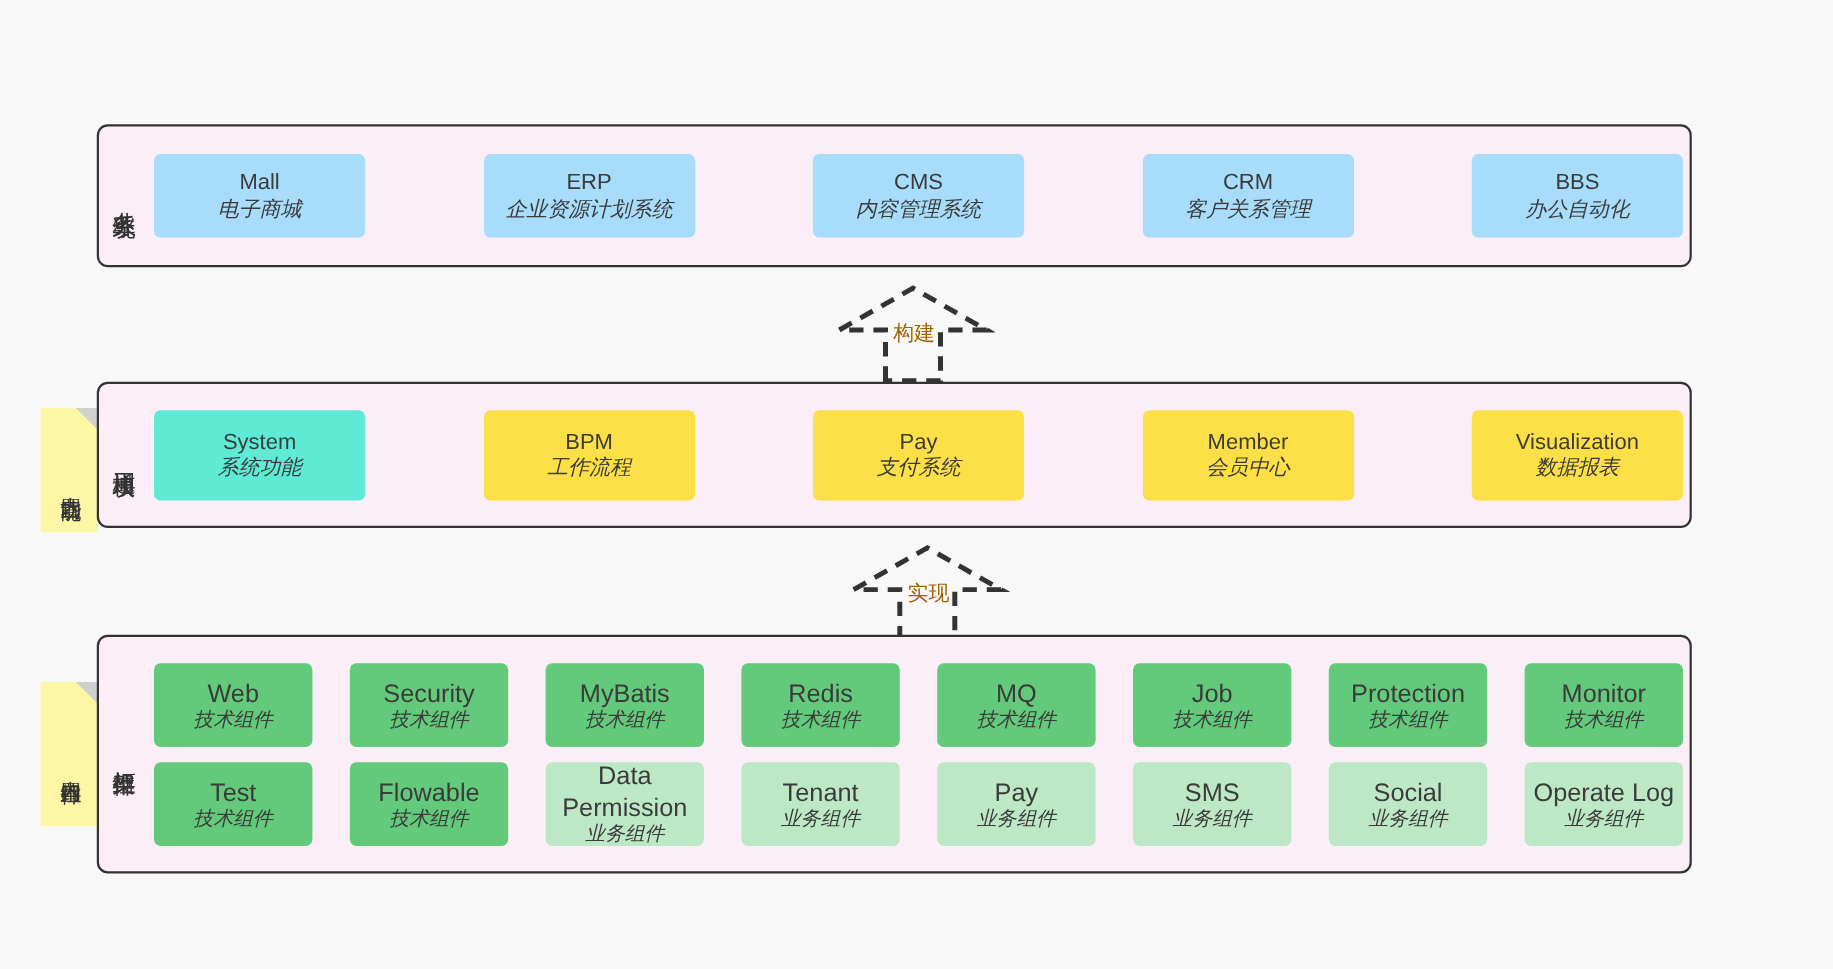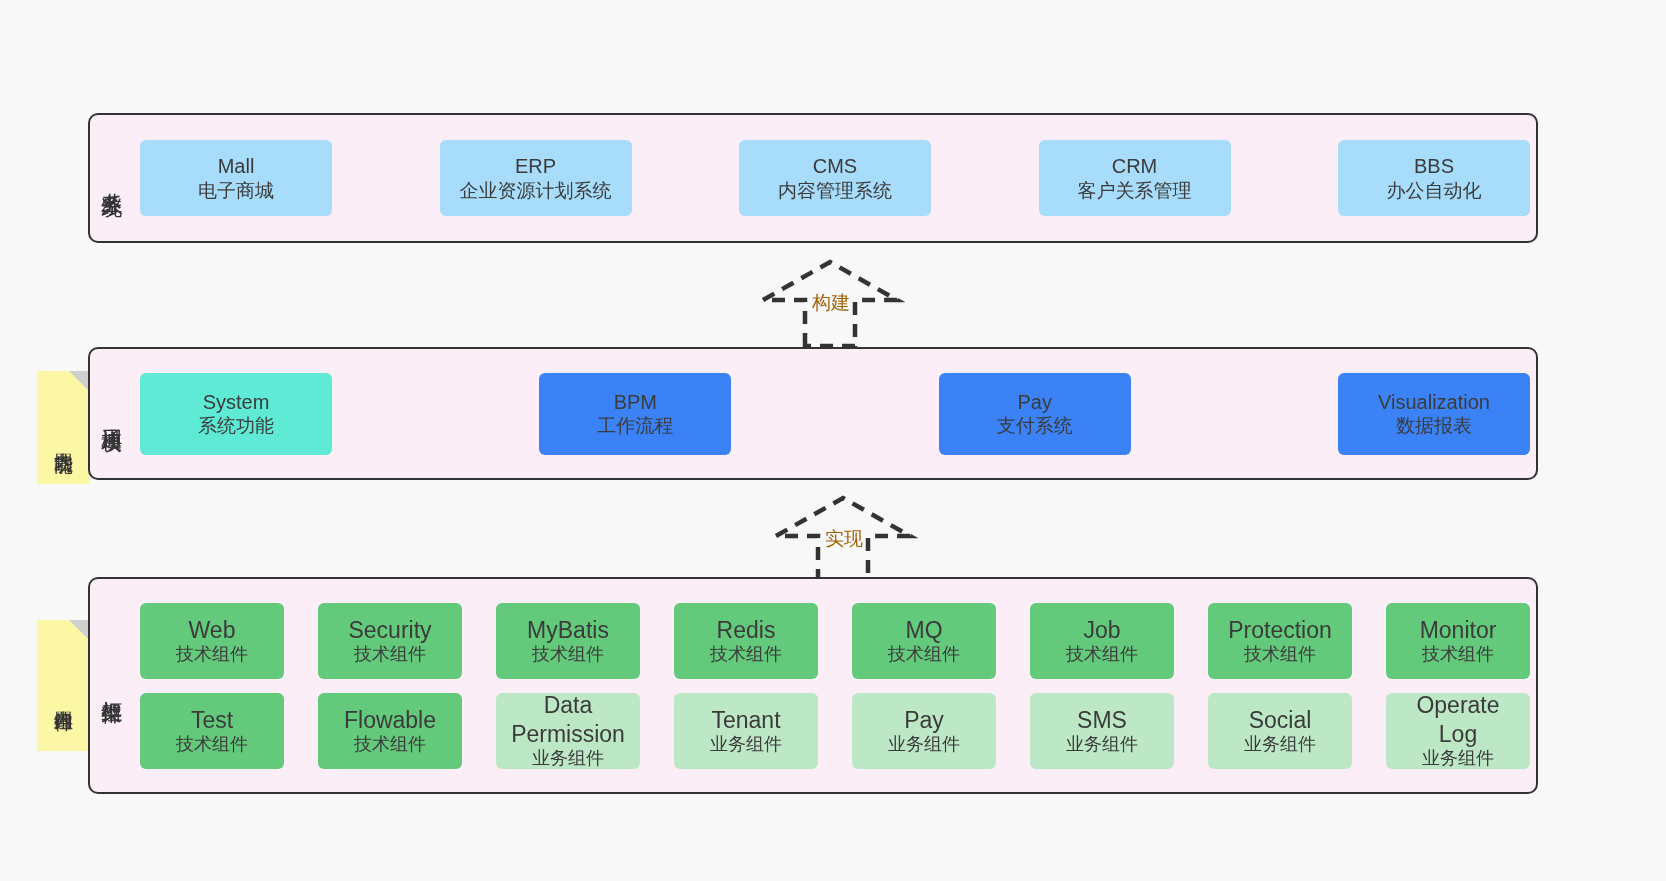--- a/index.html
+++ b/index.html
@@ -70,45 +70,46 @@
   
   .card {
     border-radius: 6px;
     display: flex;
     flex-direction: column;
     align-items: center;
     justify-content: center;
     box-sizing: border-box;
     text-align: center;
     line-height: 1.22;
-    padding: 4px 20px;
+    padding: 4px 6px;
   }
   .card .t-en {
     font-size: 20px;
     color: #3b3b3b;
   }
   .card .t-cn {
     font-size: 19px;
     color: #3b3b3b;
+    font-style: italic;
   }
 
   
   .biz-card {
     width: 192px;
     height: 76px;
     background: #a8dcfb;
   }
 
   
   .mod-card {
     width: 192px;
     height: 82px;
   }
   .mod-core { background: #5eead4; }
-  .mod-soft { background: #3b82f6; }
+  .mod-soft { background: #fde047; }
 
   
   .comp-card {
     width: 144px;
     height: 76px;
   }
   .comp-tech { background: #63c97b; }
   .comp-biz  { background: #bde8c6; }
   .comp-card .t-en { font-size: 23px; }
   .comp-card .t-cn { font-size: 18px; }
@@ -208,20 +209,24 @@
         </div>
         <div class="card mod-card mod-soft">
           <span class="t-en">BPM</span>
           <span class="t-cn">工作流程</span>
         </div>
         <div class="card mod-card mod-soft">
           <span class="t-en">Pay</span>
           <span class="t-cn">支付系统</span>
         </div>
         <div class="card mod-card mod-soft">
+          <span class="t-en">Member</span>
+          <span class="t-cn">会员中心</span>
+        </div>
+        <div class="card mod-card mod-soft">
           <span class="t-en">Visualization</span>
           <span class="t-cn">数据报表</span>
         </div>
       </div>
     </div>
   </div>
 
   <div class="arrow" style="left:768px; top:494px; width:150px; height:90px;">
     <svg width="150" height="90" viewBox="0 0 150 90">
       <path d="M 50 88 L 50 42 L 8 42 L 75 4 L 142 42 L 100 42 L 100 88 Z" fill="none" stroke="#333333" stroke-width="4.5" stroke-dasharray="13,9" stroke-linejoin="miter"></path>

